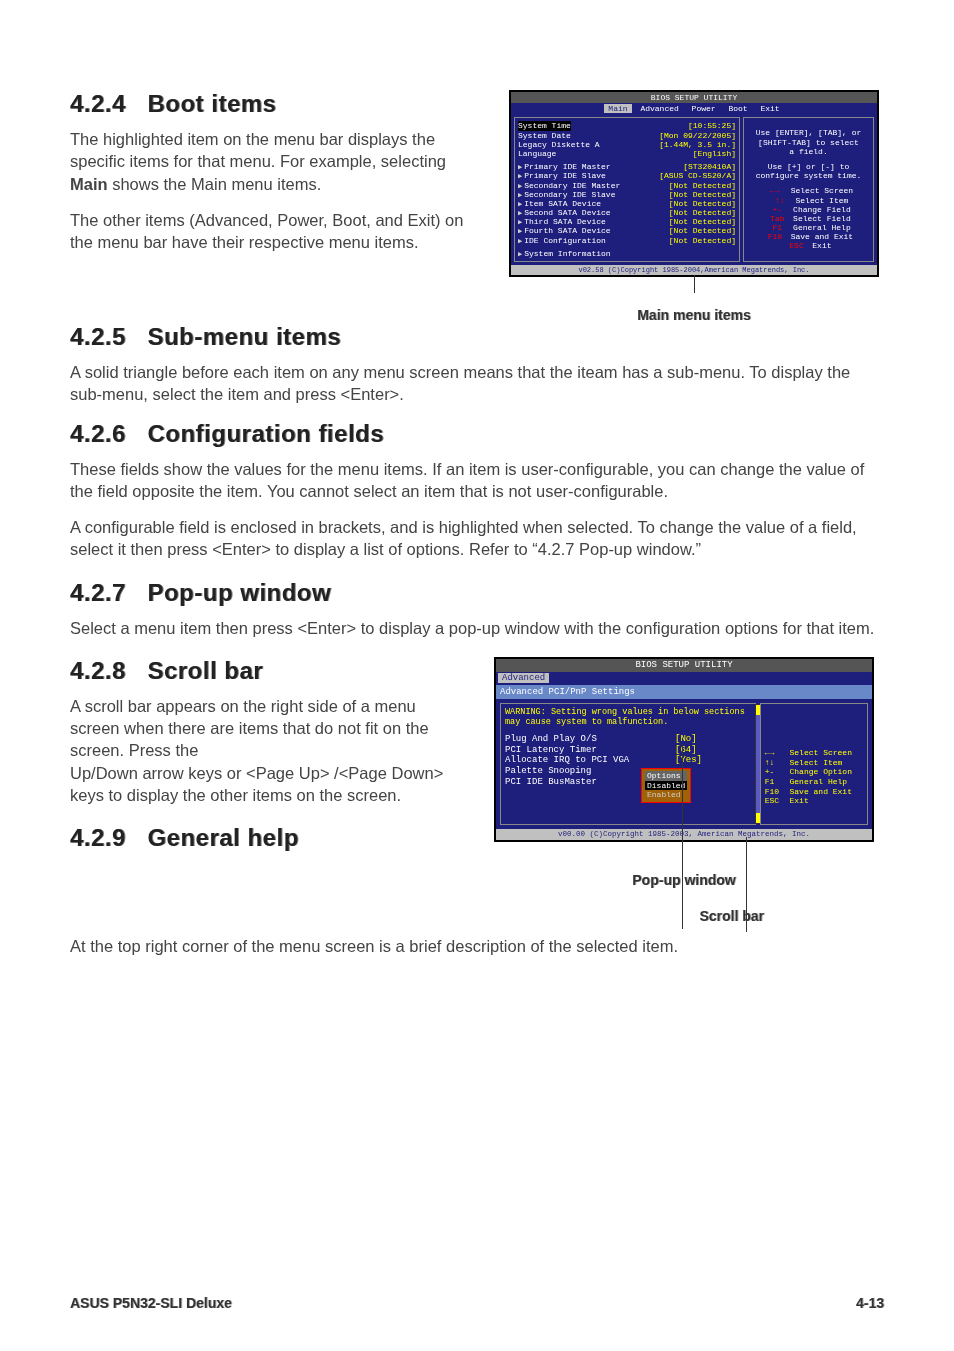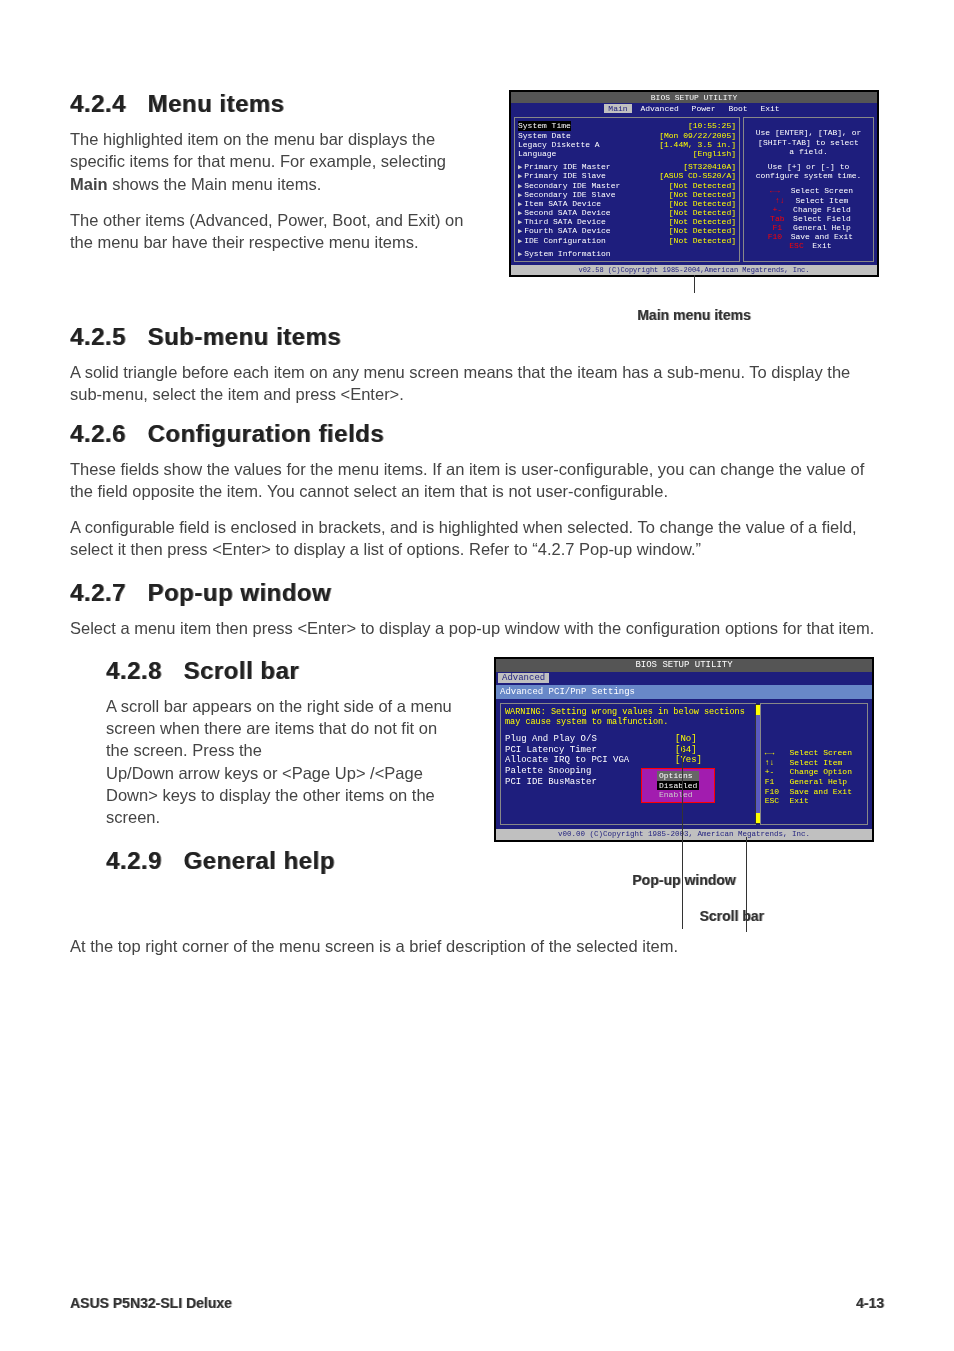--- a/index.html
+++ b/index.html
@@ -24,21 +24,21 @@
     text-shadow: 1px 0 0 #888;
   }
   p {
     font-size: 16.5px;
     line-height: 1.35;
     color: #444;
     margin-bottom: 14px;
   }
   .bold { font-weight: bold; }
 
-  .sec428 { display:flex; align-items:flex-start; gap:20px;margin-left:36px; }
+  .sec428 { display:flex; align-items:flex-start; gap:20px; }
   .sec428 .textcol { flex: 1 1 auto; }
   .sec428 .figcol { flex: 0 0 400px; }
 
   .top-row { display:flex; align-items:flex-start; gap:20px; }
   .top-row .leftcol { flex: 1 1 auto; }
   .top-row .rightcol { flex: 0 0 380px; text-align:center; }
 
   .fig-caption {
     font-family: "Trebuchet MS", Arial, sans-serif;
     font-size: 14px;
@@ -73,21 +73,21 @@
   .bios2 .titlebar { background:#555; color:#fff; text-align:center; font-size:9px; padding:1px 0; }
   .bios2 .tabs { background:#1e1e7d; padding:1px 2px; }
   .bios2 .tabs .active { background:#c0c0c0; color:#1e1e7d; padding:0 4px; }
   .bios2 .subhdr { background:#6888c8; color:#fff; padding:2px 4px; font-size:9px; }
   .bios2 .body { display:flex; padding:4px; gap:4px; min-height:130px; }
   .bios2 .left { flex:5; border:1px solid #888; padding:4px; position:relative; }
   .bios2 .right { flex:2; border:1px solid #888; padding:4px; position:relative; }
   .bios2 .warn { color:#ff0; font-size:8.5px; line-height:1.15; margin-bottom:6px; }
   .bios2 .row { display:flex; justify-content:flex-start; gap:20px; white-space:pre; color:#fff; }
   .bios2 .row .v { color:#ff0; }
-  .bios2 .popup { position:absolute; left:140px; top:64px; background:#a21caf; border:1px solid #ff0000; padding:2px 15px; font-size:8px; }
+  .bios2 .popup { position:absolute; left:140px; top:64px; background:#a16207; border:1px solid #ff0000; padding:2px 3px; font-size:8px; }
   .bios2 .popup .hdr { background:#666; color:#fff; padding:0 2px; }
   .bios2 .popup .opt { color:#ccc; padding:0 2px; }
   .bios2 .popup .sel { background:#000; color:#fff; }
   .bios2 .scroll { position:absolute; right:-6px; top:0; bottom:0; width:6px; background:#5a5ac0; border:1px solid #333; }
   .bios2 .scroll .thumb { position:absolute; left:0; right:0; top:0; height:10px; background:#ff0; }
   .bios2 .scroll .thumb2 { position:absolute; left:0; right:0; bottom:0; height:10px; background:#ff0; }
   .bios2 .helpkeys { color:#ff0; font-size:8px; }
   .bios2 .helpkeys .r { display:inline-block; width:20px; }
   .bios2 .footer { background:#c0c0c0; color:#1e1e7d; font-size:7.5px; text-align:center; padding:1px 0; }
 
@@ -110,21 +110,21 @@
 
 </style>
 </head>
 <body>
 
 <div class="content">
 
   <div class="top-row">
     <div class="leftcol">
       <h2>
-        <span>4.2.4</span>&nbsp;&nbsp;&nbsp;<span>Menu items</span>
+        <span>4.2.4</span>&nbsp;&nbsp;&nbsp;<span>Boot items</span>
       </h2>
       <p>
         <span>The highlighted item on the menu bar  displays the specific items for that menu. For example, selecting </span><span class="bold">Main</span><span> shows the Main menu items.</span>
       </p>
       <p>The other items (Advanced, Power, Boot, and Exit) on the menu bar have their respective menu items.</p>
     </div>
     <div class="rightcol">
 
       <div class="bios1">
         <div class="outer">

